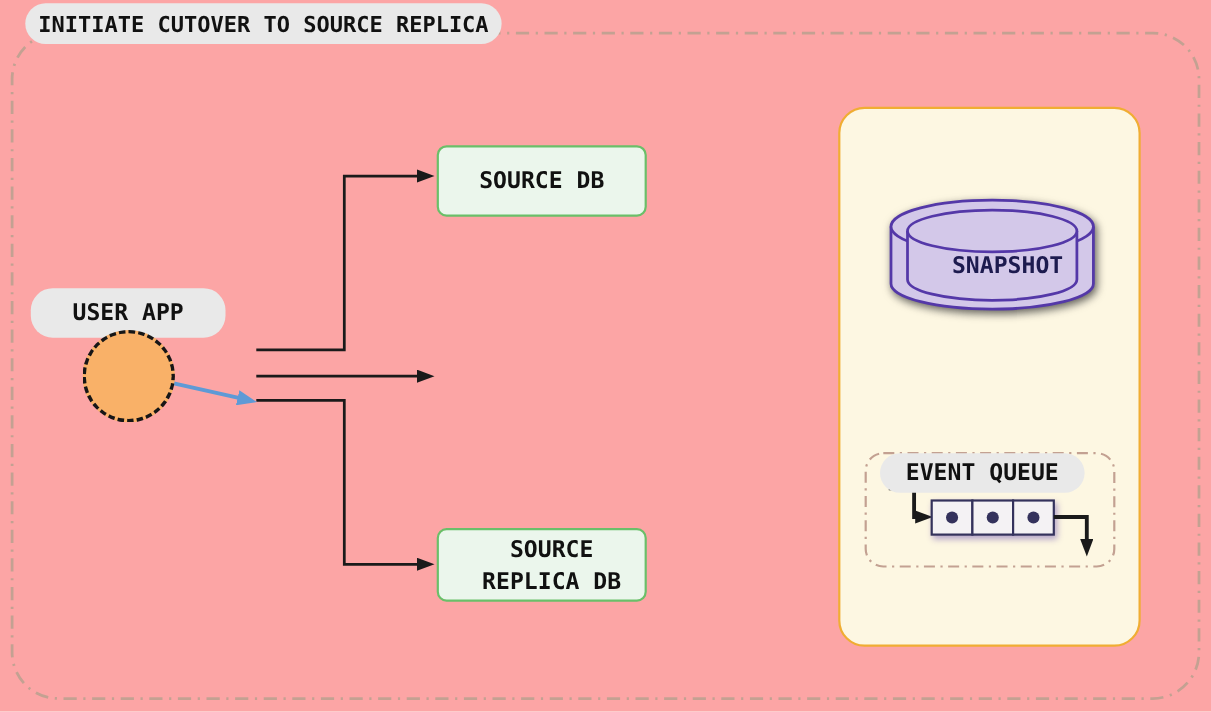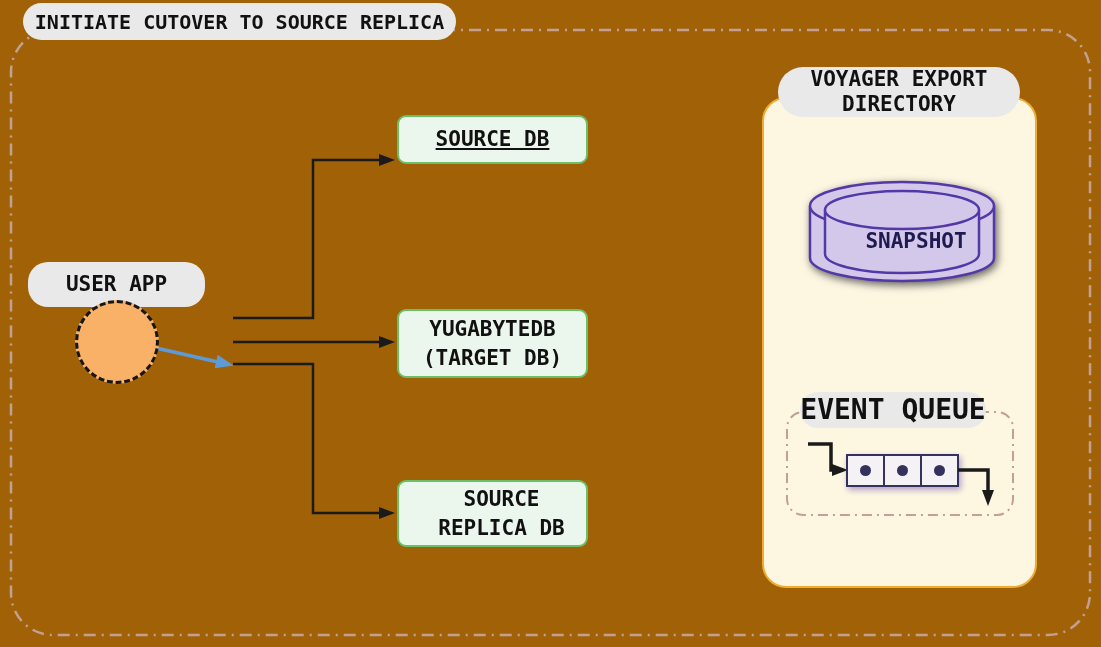--- a/index.html
+++ b/index.html
@@ -1,47 +1,47 @@
 <!DOCTYPE html>
 <html style="--frame-dash: #c3a192; --panel-border: #f0ad33; --panel-bg: #fdf7e2; --green-border: #6abf69; --green-bg: #ebf6ec; --purple-border: #5438a8; --purple-fill: #d3c8e9; --navy: #34325c; --snapshot-text: #1d1b4f; --blue-arrow: #5e9ad6; --orange-fill: #f9b168; --pill-bg: #e9e9e9; --line-black: #1a1a1a; --text: #111111;"><head>
 <meta charset="utf-8">
 <style>
   html,body{margin:0;padding:0;background:#ffffff;}
   .stage{
-    position:relative;width:1101px;height:647px;background:#a16207;overflow:hidden;
+    position:relative;width:1101px;height:647px;background:#fca5a5;overflow:hidden;
     font-family:"DejaVu Sans Mono","Liberation Mono",monospace;
     color:var(--text,#111);
   }
   .overlay{position:absolute;left:0;top:0;width:1101px;height:647px;pointer-events:none;}
 
   
   .pill{
     position:absolute;display:flex;align-items:center;justify-content:center;
     background:var(--pill-bg,#e9e9e9);border-radius:20px;font-weight:700;
     text-align:center;white-space:pre-line;line-height:1.2;
   }
   .title-pill{left:23px;top:3px;width:433px;height:37px;font-size:20px;border-radius:19px;}
   .userapp-pill{left:28px;top:262px;width:177px;height:45px;font-size:21px;}
   .voyager-pill{left:778px;top:67px;width:242px;height:50px;font-size:21px;border-radius:25px;}
-  .queue-pill{left:800px;top:392px;width:186px;height:36px;font-size:28px;}
+  .queue-pill{left:800px;top:412px;width:186px;height:36px;font-size:21px;}
 
   
   .user-circle{
     position:absolute;left:75px;top:300px;width:84px;height:84px;border-radius:50%;
     background:var(--orange-fill,#f9b168);border:3px dashed #161616;box-sizing:border-box;
   }
 
   
   .db-box{
     position:absolute;left:397px;width:191px;box-sizing:border-box;
     background:var(--green-bg,#ebf6ec);border:2px solid var(--green-border,#6abf69);
     border-radius:9px;display:flex;align-items:center;justify-content:center;
     font-size:21px;font-weight:700;text-align:center;white-space:pre-line;line-height:1.35;
   }
-  .db-source{top:115px;height:49px;text-decoration:underline;}
+  .db-source{top:132px;height:65px;}
   .db-target{top:309px;height:69px;}
   .db-replica{top:480px;height:67px;padding-left:18px;}
 
   
   .panel{
     position:absolute;left:762px;top:97px;width:275px;height:491px;box-sizing:border-box;
     background:var(--panel-bg,#fdf7e2);border:2.5px solid var(--panel-border,#f0ad33);
     border-radius:24px;
   }
   .snapshot-label{
@@ -110,23 +110,19 @@
       <path class="qarrow" d="M958,470 L988,470 L988,491" marker-end="url(#arr-black)"></path>
     </g>
   </svg>
 
   <div class="pill title-pill">INITIATE CUTOVER TO SOURCE REPLICA</div>
 
   <div class="pill userapp-pill">USER APP</div>
   <div class="user-circle"></div>
 
   <div class="db-box db-source">SOURCE DB</div>
-  <div class="db-box db-target">YUGABYTEDB
-(TARGET DB)</div>
   <div class="db-box db-replica">SOURCE
 REPLICA DB</div>
 
-  <div class="pill voyager-pill">VOYAGER EXPORT
-DIRECTORY</div>
   <div class="snapshot-label">SNAPSHOT</div>
   <div class="pill queue-pill">EVENT QUEUE</div>
 
 </div>
 
 </body></html>

